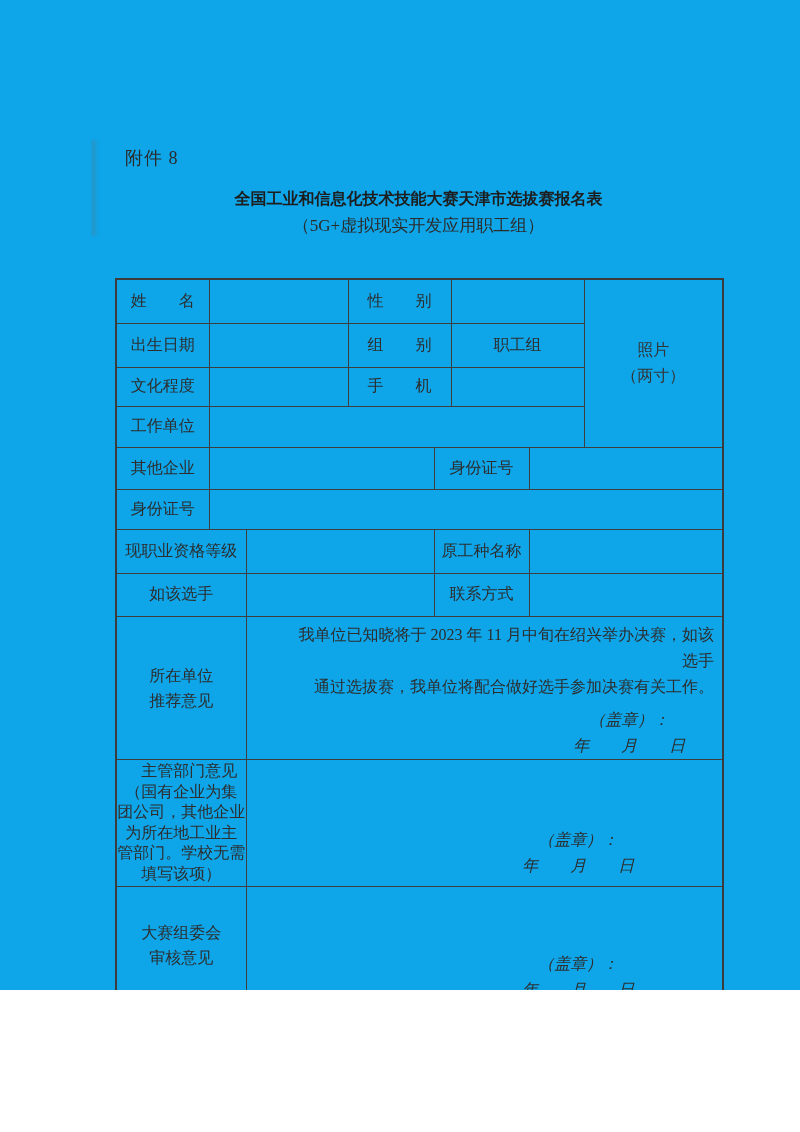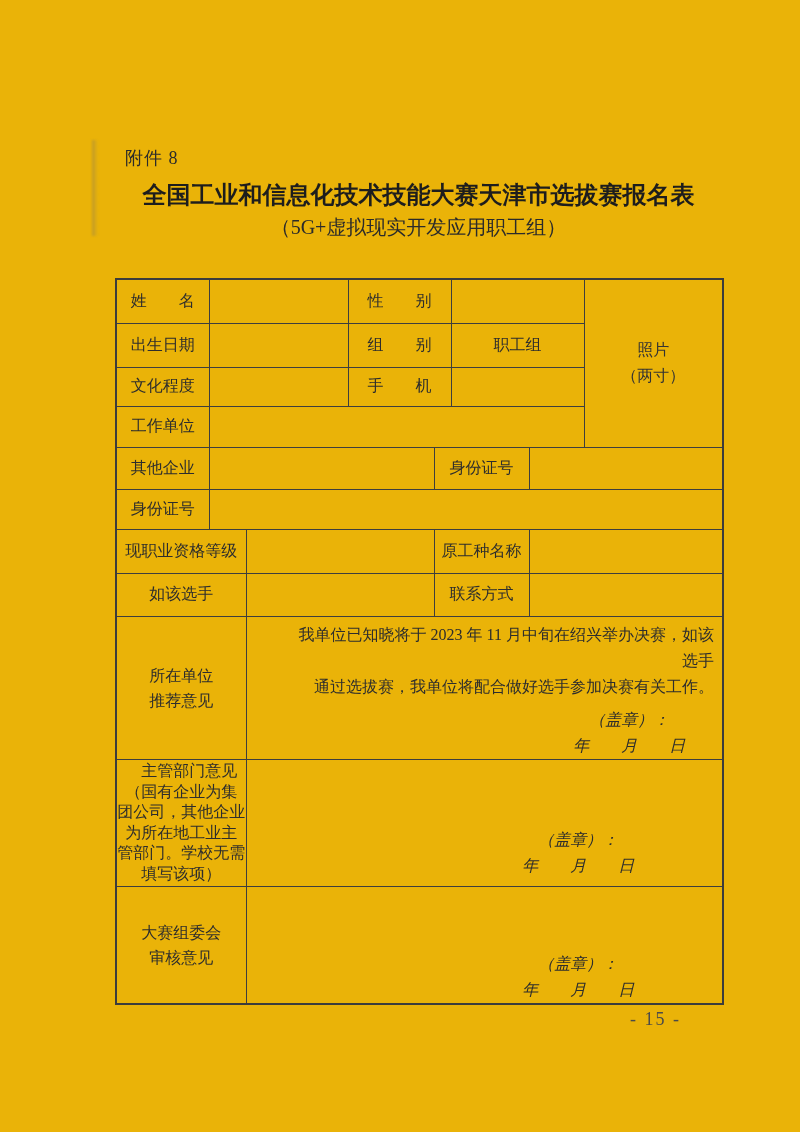--- a/index.html
+++ b/index.html
@@ -1,43 +1,43 @@
 <!DOCTYPE html>
 <html><head>
 <meta charset="utf-8">
 <style>
   html,body{margin:0;padding:0;background:#ffffff;}
   .page{
     position:relative;
-    width:800px;height:1132px;
-    background:#eab308;
+    width:800px;height:990px;
+    background:#0ea5e9;
     font-family:"Liberation Serif","DejaVu Serif",serif;
     color:#2d2d2d;
     overflow:hidden;
   }
   .scan-smudge{
     position:absolute;left:92px;top:140px;width:6px;height:96px;
     background:linear-gradient(to right, rgba(110,110,110,0.35), rgba(110,110,110,0));
     filter:blur(1px);
   }
   .attachment{
     position:absolute;left:125px;top:146px;
     font-size:18px;letter-spacing:1px;color:#2b2b2b;
   }
   .headwrap{position:absolute;left:115px;top:0;width:607px;}
   .title{
-    position:absolute;top:179px;left:0;width:100%;
+    position:absolute;top:189px;left:0;width:100%;
     text-align:center;
     font-family:"Liberation Sans","DejaVu Sans",sans-serif;
-    font-weight:bold;font-size:24px;color:#1d1d1d;
+    font-weight:bold;font-size:16px;color:#1d1d1d;
     white-space:nowrap;
   }
   .subtitle{
     position:absolute;top:214px;left:0;width:100%;
-    text-align:center;font-size:20px;color:#2b2b2b;
+    text-align:center;font-size:17px;color:#2b2b2b;
     white-space:nowrap;
   }
   table.form{
     position:absolute;left:115px;top:278px;
     width:607px;
     border-collapse:collapse;table-layout:fixed;
     border:2px solid #3c3c3c;
   }
   table.form td{
     border:1px solid #3e3e3e;

